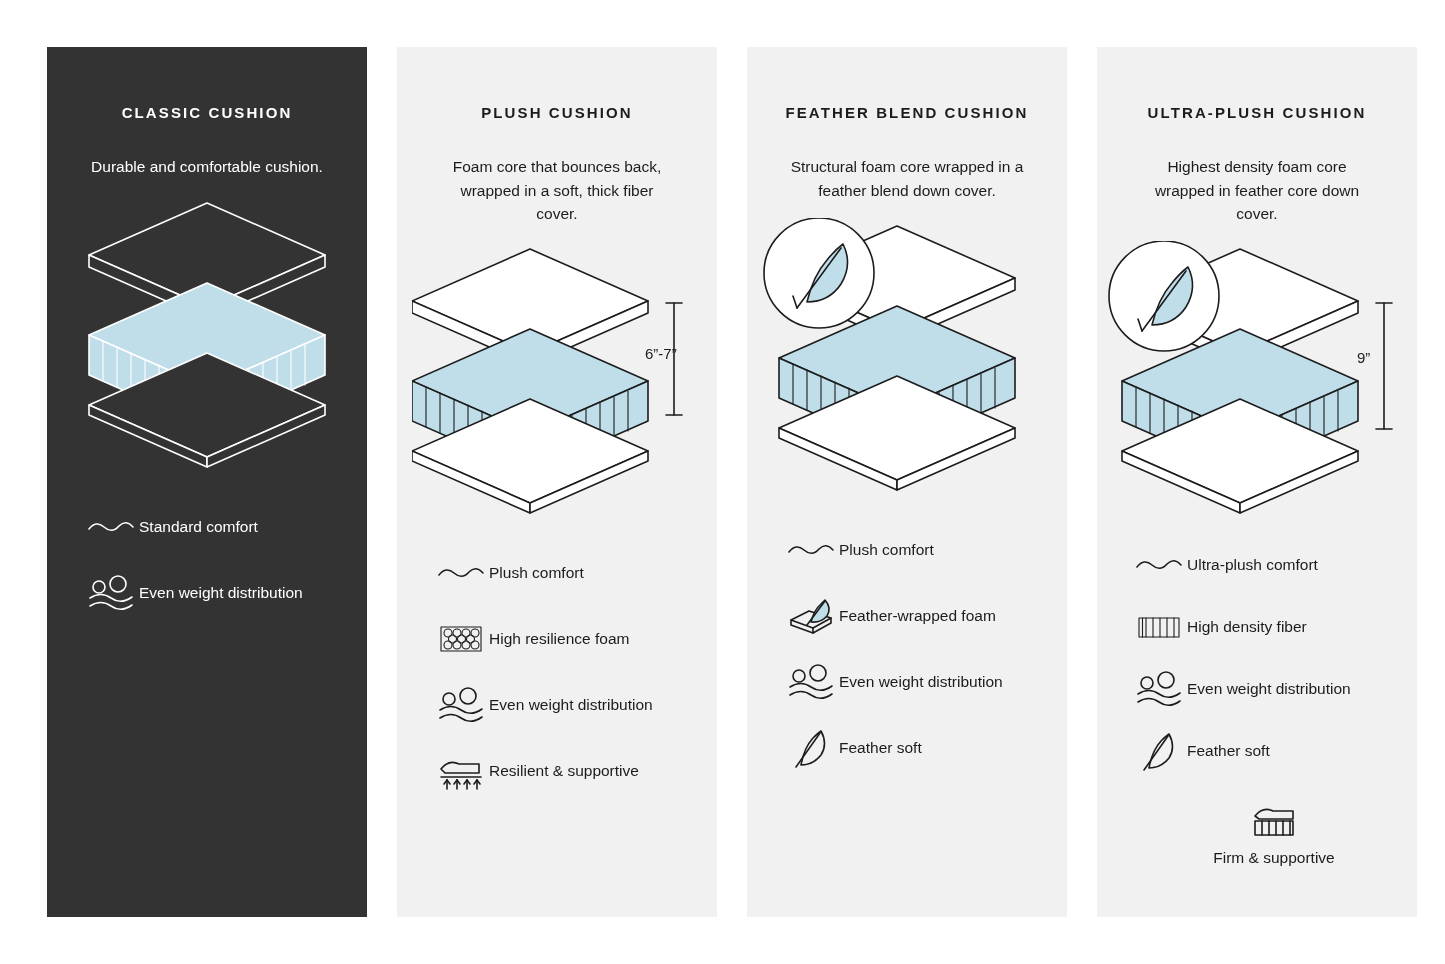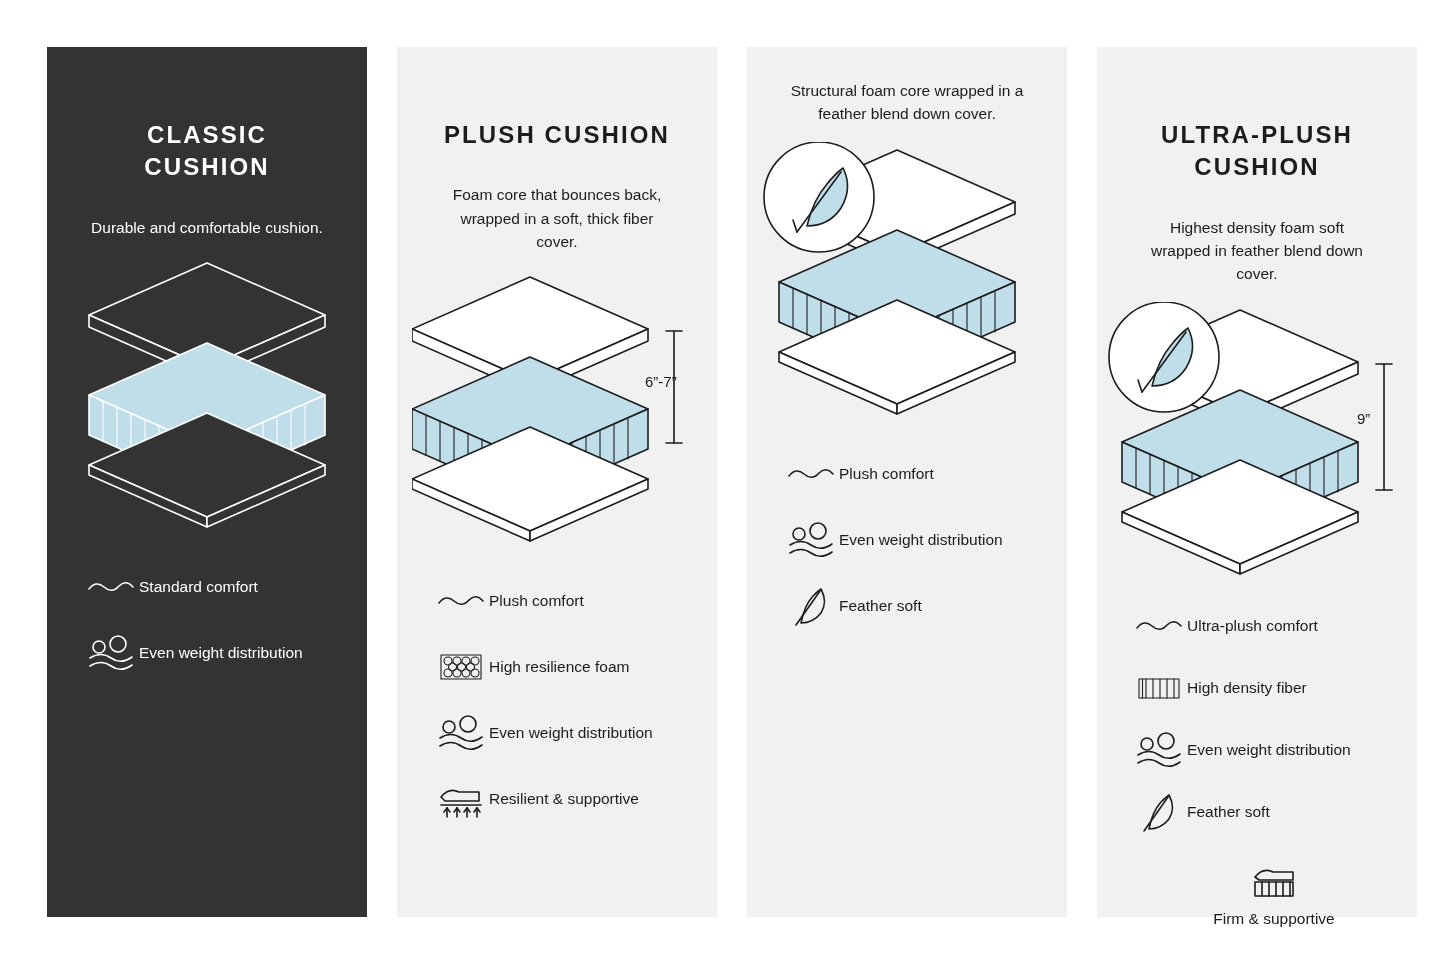--- a/index.html
+++ b/index.html
@@ -32,27 +32,27 @@
     box-sizing: border-box;
     padding: 0;
     position: relative;
     flex: 0 0 320px;
   }
   .card.dark {
     background: #333333;
   }
   .card-title {
     text-align: center;
-    font-size: 24px;
+    font-size: 15px;
     font-weight: bold;
     letter-spacing: 2.1px;
     color: #1c1c1c;
     line-height: 1.35;
     padding: 56px 24px 0 24px;
-    margin: 16px;
+    margin: 0;
   }
   .card.dark .card-title {
     color: #ffffff;
   }
   .card-desc {
     text-align: center;
     font-size: 15.5px;
     color: #1c1c1c;
     line-height: 1.5;
     padding: 16px 26px 0 26px;
@@ -289,20 +289,21 @@
                   <path d="M42 29 L45 33"></path>
               </g>
             </svg>
           </span>
           <span class="flabel">Resilient &amp; supportive</span>
         </div>
       </div>
     </div>
 
     <div class="card">
+      <h2 class="card-title">FEATHER BLEND CUSHION</h2>
       <p class="card-desc">Structural foam core wrapped in a feather blend down cover.</p>
 
       <div class="diagram-wrap">
         <svg width="300" height="280" viewBox="0 0 300 280">
           <polygon class="stroke fill-white" points="140,8 258,60 140,112 22,60"></polygon>
           <polygon class="stroke fill-white" points="22,60 140,112 140,124 22,72"></polygon>
           <polygon class="stroke fill-white" points="258,60 140,112 140,124 258,72"></polygon>
           <polygon class="stroke fill-blue" points="140,88 258,140 140,192 22,140"></polygon>
           <polygon class="stroke fill-blue" points="22,140 140,192 140,232 22,180"></polygon>
           <polygon class="stroke fill-blue" points="258,140 140,192 140,232 258,180"></polygon>
@@ -343,20 +344,34 @@
             <svg width="50" height="22" viewBox="0 0 50 22">
                 <path class="stroke" d="M3 13 Q10 4 18 11 Q26 18 33 10 Q40 3 47 11"></path>
               </svg>
           </span>
           <span class="flabel">Plush comfort</span>
         </div>
         <div class="feature">
           <span class="ficon">
             <svg width="52" height="40" viewBox="0 0 52 40">
               <g class="stroke">
+                <path d="M6 24 L24 15 L46 22 L28 32 Z"></path>
+                <path d="M6 24 L6 29 L28 37 L28 32"></path>
+                <path d="M46 22 L46 27 L28 37"></path>
+                <path class="fill-blue" d="M40 4 Q47 12 42 20 Q36 27 26 26 Q29 14 36 8 Z"></path>
+                <path d="M40 5 L22 29"></path>
+              </g>
+            </svg>
+          </span>
+          <span class="flabel">Feather-wrapped foam</span>
+        </div>
+        <div class="feature">
+          <span class="ficon">
+            <svg width="52" height="40" viewBox="0 0 52 40">
+              <g class="stroke">
                 <circle cx="14" cy="14" r="6"></circle>
                 <circle cx="33" cy="11" r="8"></circle>
                 <path d="M5 25 Q16 18 26 25 Q36 32 47 24"></path>
                 <path d="M5 33 Q16 26 26 33 Q36 40 47 32"></path>
               </g>
             </svg>
           </span>
           <span class="flabel">Even weight distribution</span>
         </div>
         <div class="feature">
@@ -368,21 +383,21 @@
               </g>
             </svg>
           </span>
           <span class="flabel">Feather soft</span>
         </div>
       </div>
     </div>
 
     <div class="card">
       <h2 class="card-title">ULTRA-PLUSH CUSHION</h2>
-      <p class="card-desc">Highest density foam soft wrapped in feather blend down cover.</p>
+      <p class="card-desc">Highest density foam core wrapped in feather core down cover.</p>
 
       <div class="diagram-wrap">
         <svg width="300" height="280" viewBox="0 0 300 280">
           <polygon class="stroke fill-white" points="133,8 251,60 133,112 15,60"></polygon>
           <polygon class="stroke fill-white" points="15,60 133,112 133,124 15,72"></polygon>
           <polygon class="stroke fill-white" points="251,60 133,112 133,124 251,72"></polygon>
           <polygon class="stroke fill-blue" points="133,88 251,140 133,192 15,140"></polygon>
           <polygon class="stroke fill-blue" points="15,140 133,192 133,232 15,180"></polygon>
           <polygon class="stroke fill-blue" points="251,140 133,192 133,232 251,180"></polygon>
           <g class="stroke thin">

